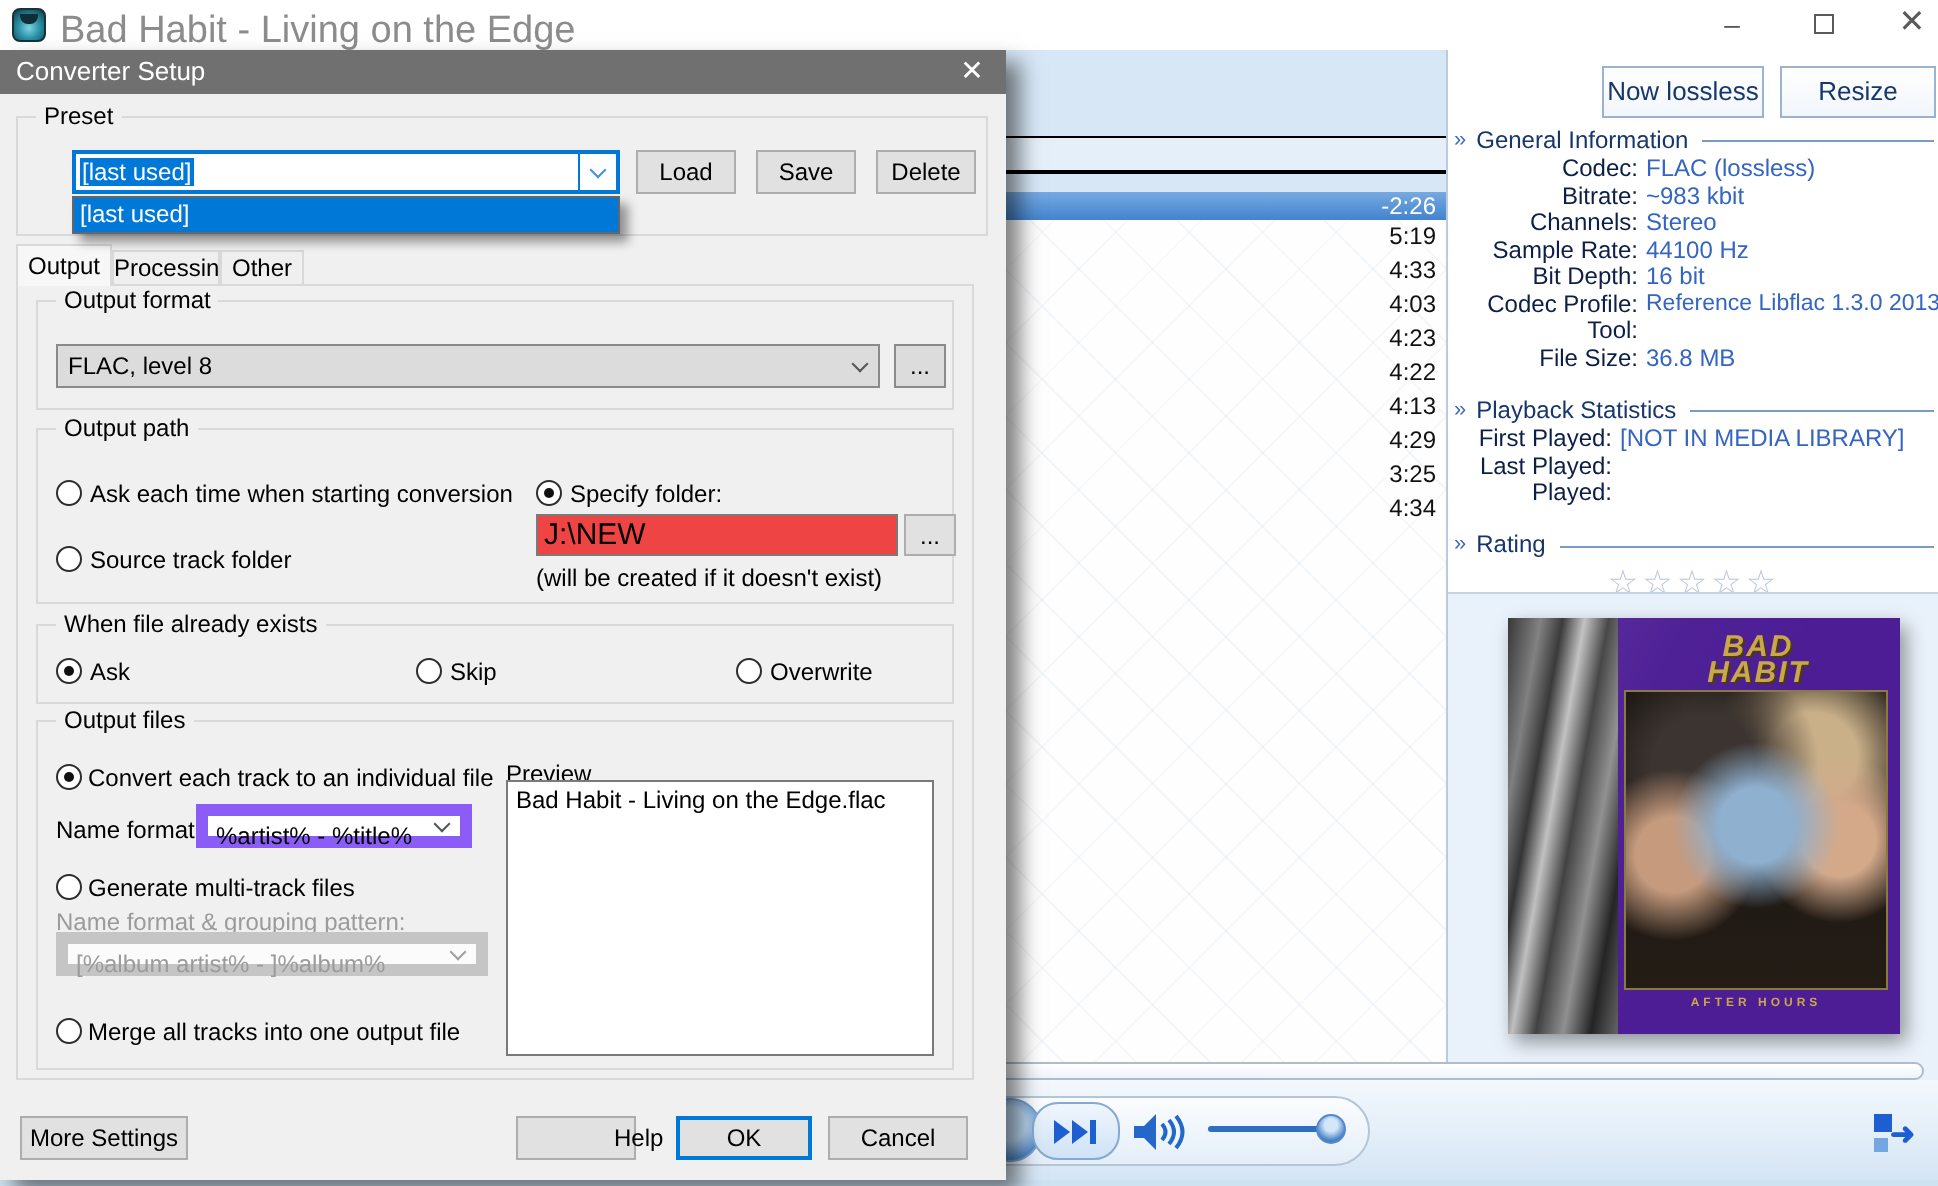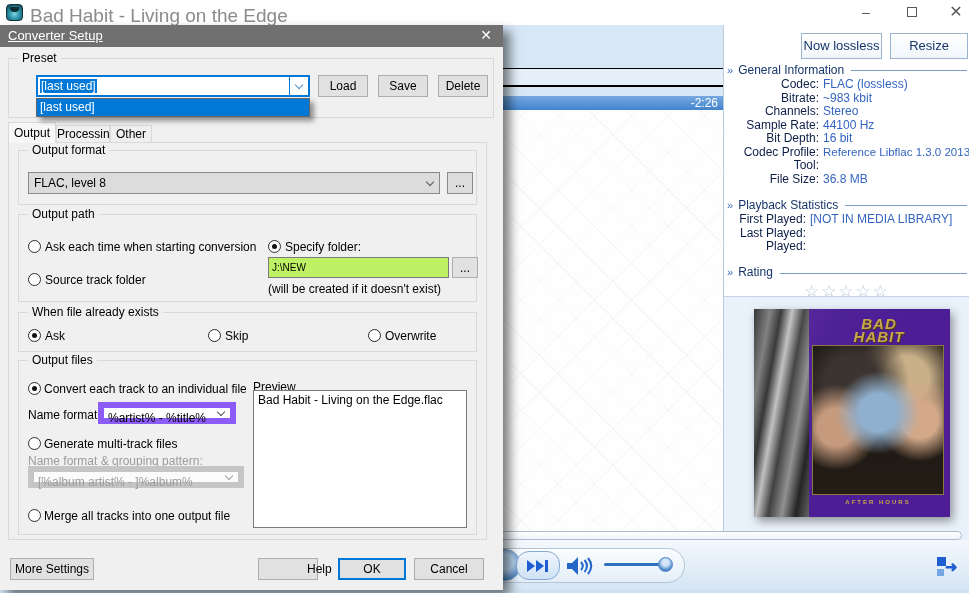--- a/index.html
+++ b/index.html
@@ -83,21 +83,21 @@
      border:1px solid #5588cc; background:radial-gradient(circle at 50% 35%, #d4e7f9 0 30%, #4d87c8 70%, #2b62ac 100%); }
   .mini-icon { position:absolute; left:936px; top:16px; width:28px; height:24px; }
   .mini-icon .sq1 { position:absolute; left:1px; top:1px; width:9px; height:9px; background:#1d5ed1; }
   .mini-icon .sq2 { position:absolute; left:1px; top:13px; width:7px; height:7px; background:#74a6e2; }
   .mini-icon .arr { position:absolute; left:9px; top:2px; color:#1d5ed1; font-size:15px; font-weight:bold; }
 
   
   .dialog { position:absolute; left:0; top:25px; width:503px; height:565px; background:#f0f0f0;
      box-shadow:7px 6px 10px rgba(0,0,0,0.5); }
   .dlg-title { position:absolute; left:0; top:0; width:503px; height:22px; background:#707070; color:#fff; }
-  .dlg-title .t { position:absolute; left:8px; top:3px; font-size:13px;text-decoration:underline; }
+  .dlg-title .t { position:absolute; left:8px; top:3px; font-size:13px; }
   .dlg-close { position:absolute; right:7px; top:2px; width:20px; height:18px; text-align:center; font-size:14px; color:#fff; }
 
   .group { position:absolute; border:1px solid #d9d9d9; }
   .group-label { position:absolute; top:-8px; left:9px; background:#f0f0f0; padding:0 4px; font-size:12px; color:#000; white-space:nowrap; }
 
   
   .preset-group { left:8px; top:33px; width:486px; height:60px; }
   .preset-combo { position:absolute; left:36px; top:50px; width:274px; height:22px; background:#fff; border:2px solid #0078d7; }
   .preset-combo .sel { position:absolute; left:2px; top:2px; background:#0078d7; color:#fff; font-size:12px; line-height:14px; padding:0 1px; }
   .combo-arrow { position:absolute; right:0; top:0; bottom:0; width:19px; background:#fdfeff; border-left:1px solid #0078d7;
@@ -128,21 +128,21 @@
 
   .grp-path { left:18px; top:189px; width:459px; height:88px; }
   .grp-exists { left:18px; top:287px; width:459px; height:40px; }
   .grp-files { left:18px; top:335px; width:459px; height:175px; }
 
   .rad { position:absolute; width:13px; height:13px; border:1px solid #2d2d2d; border-radius:50%; background:#fff; }
   .rad.on::after { content:""; position:absolute; left:3px; top:3px; width:5px; height:5px; border-radius:50%; background:#111; }
   .lbl { position:absolute; font-size:12px; white-space:nowrap; color:#000; }
   .lbl.gray { color:#9b9b9b; }
 
-  .txt { position:absolute; background:#bef264; border:1px solid #7a7a7a; font-size:10px; line-height:19px; padding-left:3px; }
+  .txt { position:absolute; background:#ef4444; border:1px solid #7a7a7a; font-size:15px; line-height:19px; padding-left:3px; }
   .btn-dots2 { left:452px; top:232px; width:26px; height:21px; }
 
   .combo { position:absolute; background:#fff; border:6px solid #8b5cf6; font-size:12px; line-height:20px; padding-left:4px; }
   .combo.disabled { background:#fbfbfb; border-color:#c5c5c5; color:#9b9b9b; }
 
   .preview-box { position:absolute; left:253px; top:365px; width:214px; height:138px; background:#fff; border:1px solid #7a7a7a; }
   .preview-box .line { padding:2px 0 0 4px; font-size:12px; white-space:nowrap; overflow:hidden; }
 
   .btn-more { left:10px; top:533px; width:84px; }
   .btn-help { left:258px; top:533px; width:60px;padding-left:48px; }
@@ -163,20 +163,31 @@
   </div>
 
   <div class="playlist">
     <div class="pl-watermark"></div>
     <div class="pl-top1"></div>
     <div class="pl-line1"></div>
     <div class="pl-band"></div>
     <div class="pl-line2"></div>
     <div class="pl-band2"></div>
     <div class="pl-current">-2:26</div>
+    <div class="pl-rows">
+      <div class="pl-row">5:19</div>
+      <div class="pl-row">4:33</div>
+      <div class="pl-row">4:03</div>
+      <div class="pl-row">4:23</div>
+      <div class="pl-row">4:22</div>
+      <div class="pl-row">4:13</div>
+      <div class="pl-row">4:29</div>
+      <div class="pl-row">3:25</div>
+      <div class="pl-row">4:34</div>
+    </div>
   </div>
 
   <div class="panel">
     <div class="top-btn btn-nowplaying">Now lossless</div>
     <div class="top-btn btn-resize">Resize</div>
 
     <div class="info-block" style="top:37px;">
       <div class="sec-head">
         <span class="chevs">»</span>
         <span>General Information</span>

